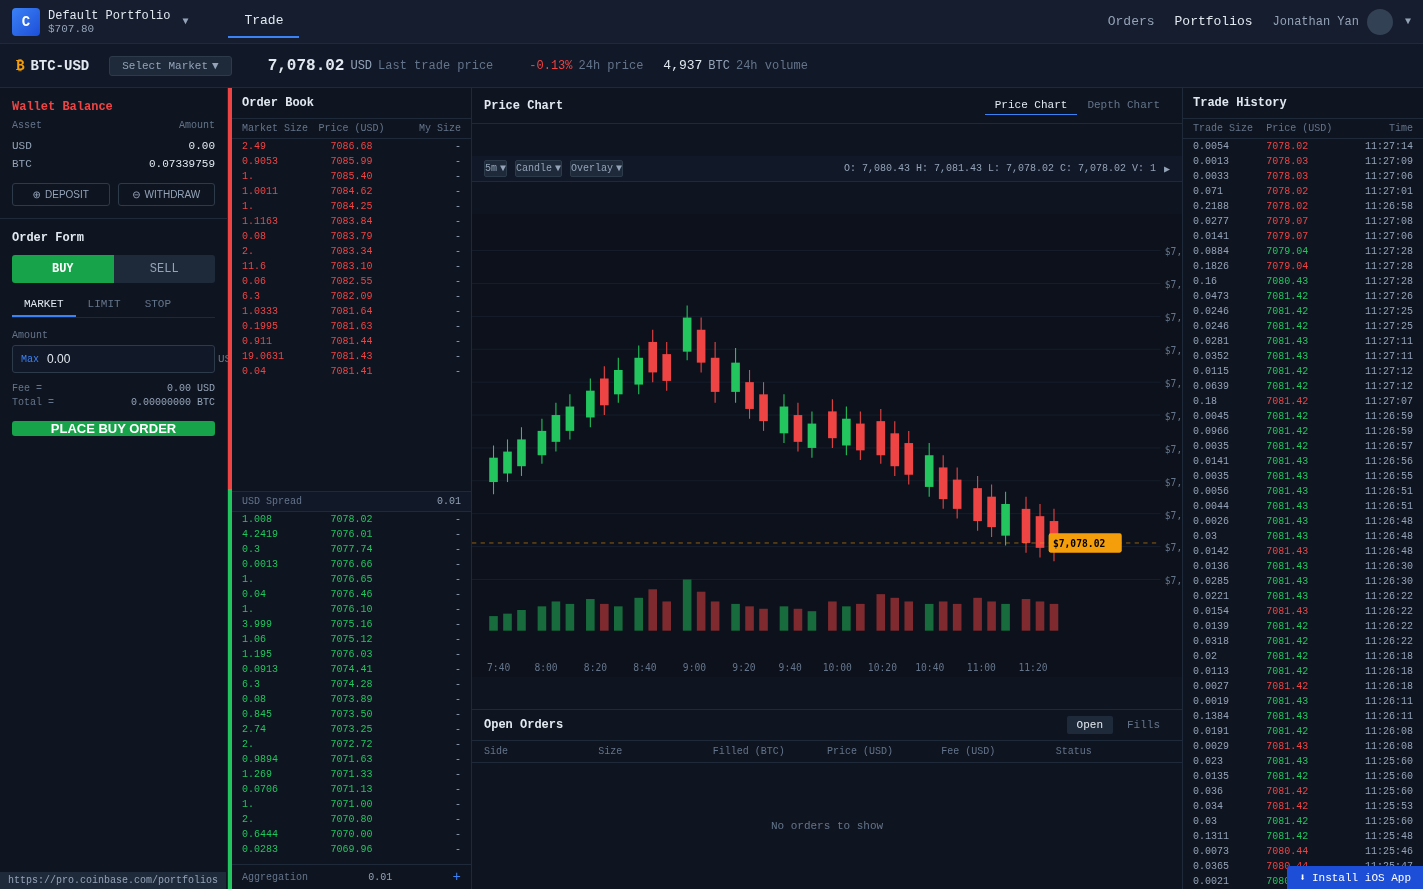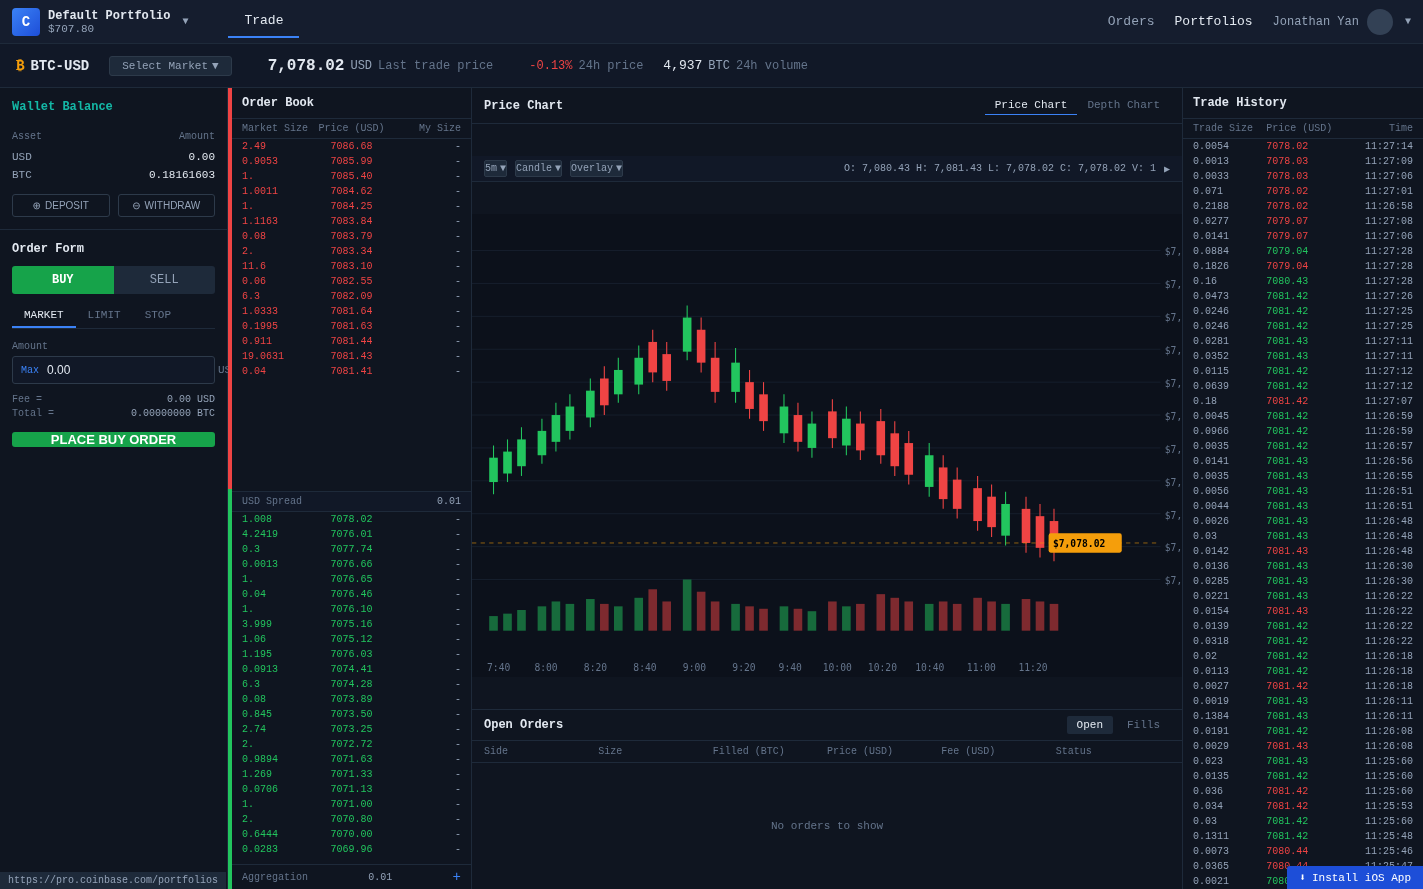--- a/index.html
+++ b/index.html
@@ -3,21 +3,21 @@
   <meta charset="utf-8">
   <style>
     * { box-sizing: border-box; margin: 0; padding: 0; }
     body { background: #0f1520; color: #cdd5e0; font-family: 'Courier New', monospace; font-size: 11px; overflow: hidden; width: 1423px; height: 889px; }
     
     
     .top-nav { display: flex; align-items: center; background: #151d2e; border-bottom: 1px solid #1e2a3a; height: 44px; padding: 0 12px; gap: 20px; }
     .logo-area { display: flex; align-items: center; gap: 8px; }
     .logo-icon { width: 28px; height: 28px; background: linear-gradient(135deg, #3b82f6, #1d4ed8); border-radius: 4px; display: flex; align-items: center; justify-content: center; color: white; font-size: 14px; font-weight: bold; }
     .portfolio-info { display: flex; flex-direction: column; }
-    .portfolio-name { color: #e2e8f0; font-size: 12px; font-weight: 700; text-align: center; }
+    .portfolio-name { color: #e2e8f0; font-size: 12px; font-weight: 400; text-align: center; }
     .portfolio-value { color: #94a3b8; font-size: 11px; }
     .chevron-down { color: #94a3b8; font-size: 10px; margin-left: 4px; }
     .nav-tabs { display: flex; gap: 4px; margin-left: 20px; }
     .nav-tab { padding: 8px 16px; color: #94a3b8; cursor: pointer; border-bottom: 2px solid transparent; font-size: 13px; }
     .nav-tab.active { color: #e2e8f0; border-bottom: 2px solid #3b82f6; }
     .nav-right { margin-left: auto; display: flex; align-items: center; gap: 20px; }
     .nav-link { color: #94a3b8; font-size: 13px; cursor: pointer; }
     .nav-link.active { color: #e2e8f0; }
     .user-area { display: flex; align-items: center; gap: 8px; color: #94a3b8; font-size: 12px; }
     .avatar { width: 26px; height: 26px; background: #334155; border-radius: 50%; }
@@ -35,21 +35,21 @@
     .price-change { color: #ef4444; font-size: 12px; }
     .volume-info { display: flex; align-items: center; gap: 6px; }
     .volume-val { color: #e2e8f0; font-size: 13px; }
 
     
     .main-layout { display: flex; height: calc(889px - 88px); }
 
     
     .left-panel { width: 228px; background: #0f1520; border-right: 1px solid #1e2a3a; display: flex; flex-direction: column; flex-shrink: 0; }
     .wallet-section { padding: 12px; border-bottom: 1px solid #1e2a3a; }
-    .section-title { color: #14b8a6; font-size: 12px; font-weight: 600; margin-bottom: 17px; }
+    .section-title { color: #ef4444; font-size: 12px; font-weight: 600; margin-bottom: 6px; }
     .asset-header { display: flex; justify-content: space-between; color: #64748b; font-size: 10px; margin-bottom: 6px; }
     .asset-row { display: flex; justify-content: space-between; align-items: center; padding: 3px 0; }
     .asset-name { color: #94a3b8; font-size: 11px; }
     .asset-amount { color: #e2e8f0; font-size: 11px; }
     .wallet-actions { display: flex; gap: 8px; margin-top: 10px; }
     .wallet-btn { flex: 1; display: flex; align-items: center; justify-content: center; gap: 4px; background: transparent; border: 1px solid #2d3a4a; color: #94a3b8; padding: 5px; border-radius: 3px; font-size: 10px; cursor: pointer; }
     .order-form-section { padding: 12px; flex: 1; }
     .order-form-title { color: #e2e8f0; font-size: 12px; font-weight: 600; margin-bottom: 10px; }
     .buy-sell-tabs { display: flex; border-radius: 3px; overflow: hidden; margin-bottom: 10px; }
     .buy-tab { flex: 1; padding: 7px; background: #16a34a; color: white; text-align: center; font-size: 12px; font-weight: 700; cursor: pointer; }
@@ -198,21 +198,21 @@
       <div class="asset-header">
         <span>Asset</span>
         <span>Amount</span>
       </div>
       <div class="asset-row">
         <span class="asset-name">USD</span>
         <span class="asset-amount">0.00</span>
       </div>
       <div class="asset-row">
         <span class="asset-name">BTC</span>
-        <span class="asset-amount">0.18161603</span>
+        <span class="asset-amount">0.07339759</span>
       </div>
       <div class="wallet-actions">
         <button class="wallet-btn">
           <span>⊕</span>
           <span>DEPOSIT</span>
         </button>
         <button class="wallet-btn">
           <span>⊖</span>
           <span>WITHDRAW</span>
         </button>

